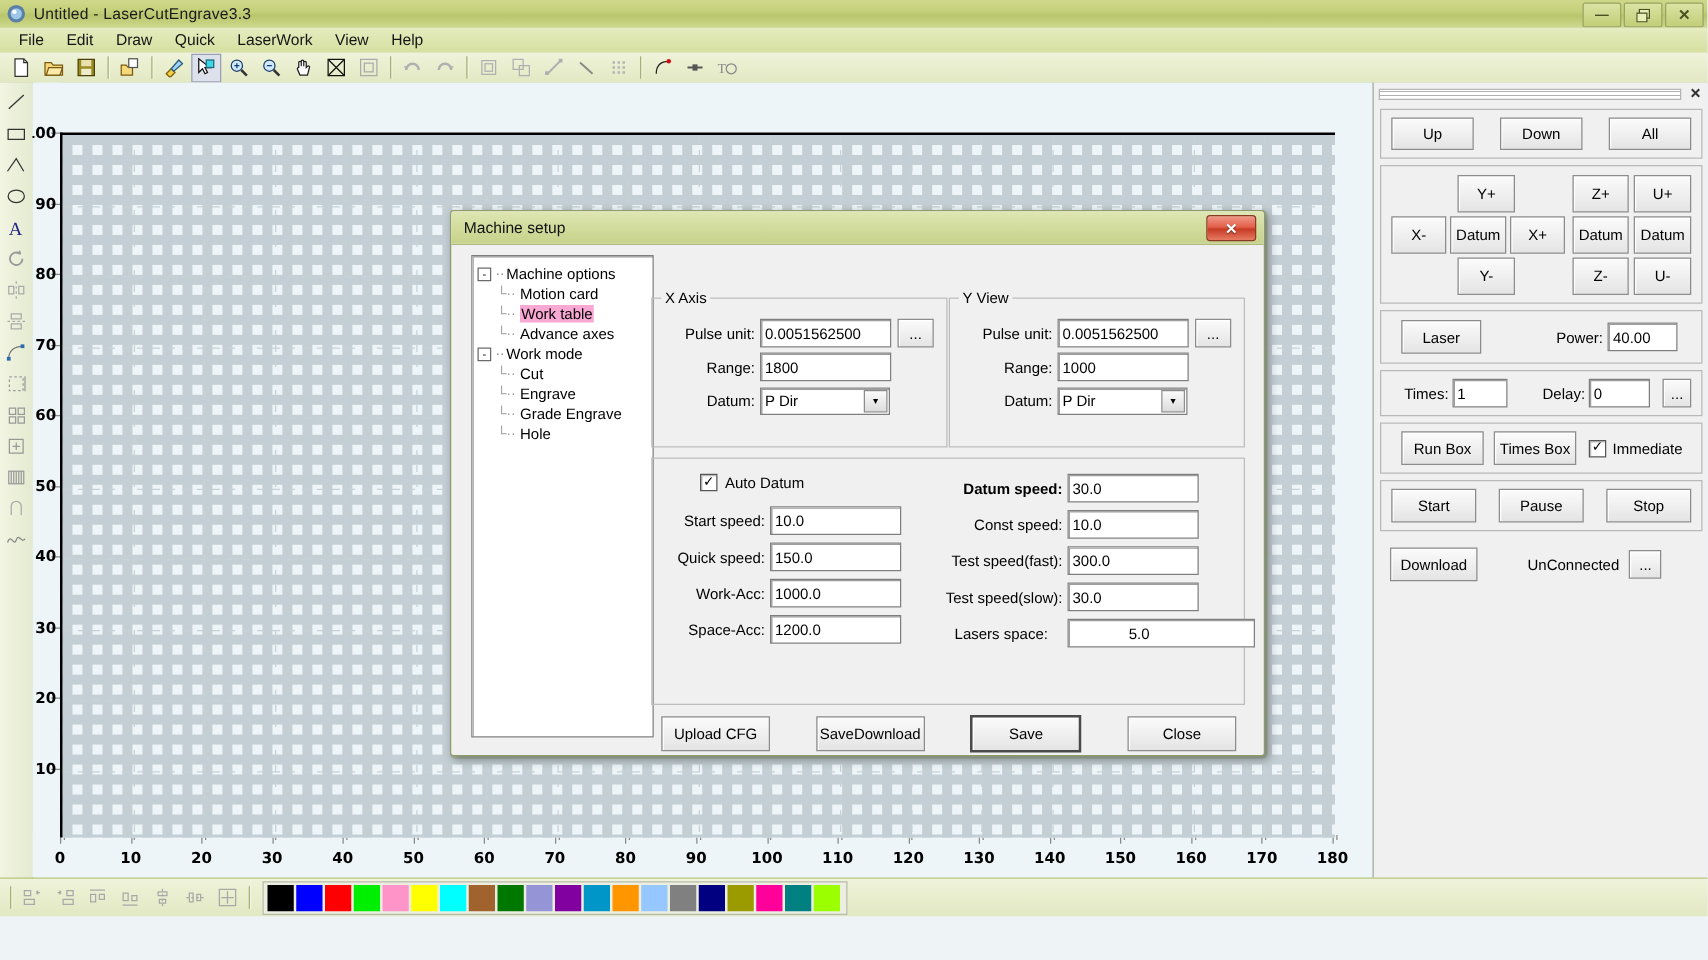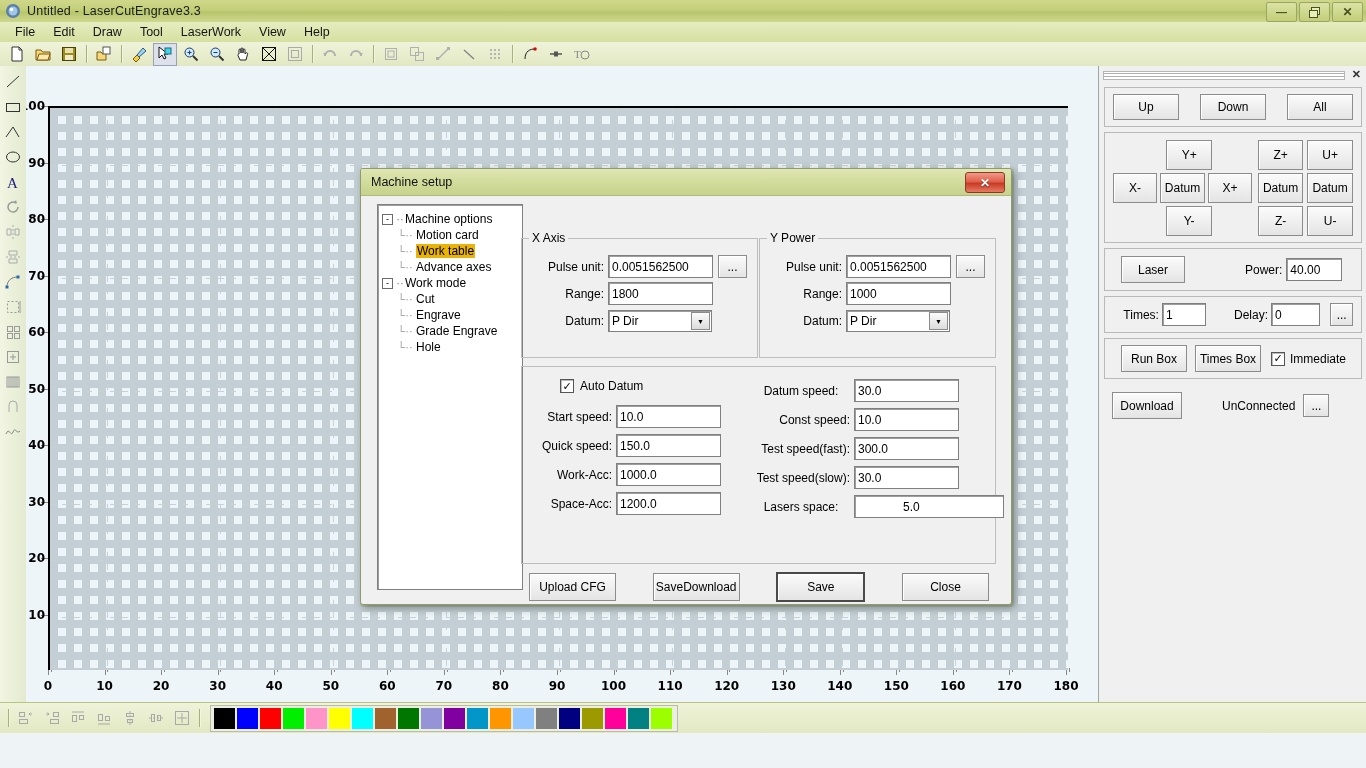--- a/index.html
+++ b/index.html
@@ -221,21 +221,21 @@
     background:#fff;border:1px solid #7f7f7f;box-shadow:inset 1px 1px 0 #9d9d9d;
     padding:6px 4px;font-size:12px;
   }
   .tnode{display:flex;align-items:center;height:16px;white-space:nowrap;position:relative;}
   .tbox{
     width:9px;height:9px;border:1px solid #6b6b6b;background:#fff;
     display:inline-flex;align-items:center;justify-content:center;
     font-size:9px;line-height:8px;color:#000;margin-right:2px;flex:0 0 auto;
   }
   .tdash{width:10px;color:#808080;font-size:11px;flex:0 0 auto;text-align:center;}
-  .tsel{background:#eab308;padding:0 1px;text-align:right;}
+  .tsel{background:#f9a8d4;padding:0 1px;text-align:right;}
   .grp{
     position:absolute;border:1px solid #bdbdbd;
   }
   .grp>.cap{
     position:absolute;top:-8px;left:7px;background:#f0f0f0;padding:0 3px;font-size:12px;color:#000;
   }
   .dots-btn{
     width:27px;height:21px;
   }
   .combo{
@@ -275,21 +275,21 @@
           </svg>
       </span>
       <span class="win-btn close">✕</span>
     </span>
   </div>
 
   <div class="menubar">
     <span class="mi">File</span>
     <span class="mi">Edit</span>
     <span class="mi">Draw</span>
-    <span class="mi">Tool</span>
+    <span class="mi">Quick</span>
     <span class="mi">LaserWork</span>
     <span class="mi">View</span>
     <span class="mi">Help</span>
   </div>
 
   <div class="toolbar">
     <span class="tb-btn">
       <svg width="16" height="16" viewBox="0 0 16 16">
           <path d="M3 1h7l3 3v11H3z" fill="#fff" stroke="#333"></path>
           <path d="M10 1v3h3" fill="none" stroke="#333"></path>
@@ -711,20 +711,27 @@
         <span style="width:8px"></span>
         <span class="btn" style="width:64px;height:25px;">Run Box</span>
         <span style="width:8px"></span>
         <span class="btn" style="width:64px;height:25px;">Times Box</span>
         <span style="width:10px"></span>
         <span class="chk">✓</span>
         <span class="lbl" style="margin-left:5px;">Immediate</span>
       </div>
     </div>
 
+    <div class="rp-group" style="padding:6px 8px;">
+      <div class="row" style="justify-content:space-between;">
+        <span class="btn" style="width:66px;height:25px;">Start</span>
+        <span class="btn" style="width:66px;height:25px;">Pause</span>
+        <span class="btn" style="width:66px;height:25px;">Stop</span>
+      </div>
+    </div>
 
     <div style="padding:8px 13px;">
       <div class="row">
         <span class="btn" style="width:68px;height:25px;">Download</span>
         <span class="lbl" style="margin-left:40px;">UnConnected</span>
         <span class="btn" style="width:24px;height:21px;margin-left:8px;">...</span>
       </div>
     </div>
 
   </div>
@@ -880,21 +887,21 @@
         <div class="row" style="position:absolute;left:8px;top:71px;width:220px;">
           <span class="lbl" style="width:74px;text-align:right;">Datum:</span>
           <span class="combo" style="width:99px;margin-left:4px;">
             <span>P Dir</span>
             <span class="arrow">▼</span>
           </span>
         </div>
       </div>
 
       <div class="grp" style="left:398px;top:42px;width:235px;height:118px;">
-        <span class="cap">Y Power</span>
+        <span class="cap">Y View</span>
         <div class="row" style="position:absolute;left:8px;top:16px;width:220px;">
           <span class="lbl" style="width:74px;text-align:right;">Pulse unit:</span>
           <span class="txtbox" style="width:97px;height:19px;margin-left:4px;">0.0051562500</span>
           <span class="btn dots-btn" style="margin-left:5px;">...</span>
         </div>
         <div class="row" style="position:absolute;left:8px;top:43px;width:220px;">
           <span class="lbl" style="width:74px;text-align:right;">Range:</span>
           <span class="txtbox" style="width:97px;height:19px;margin-left:4px;">1000</span>
         </div>
         <div class="row" style="position:absolute;left:8px;top:71px;width:220px;">
@@ -924,21 +931,21 @@
               <span class="lbl" style="width: 78px; text-align: right;">Work-Acc:</span>
               <span class="txtbox" style="width: 97px; height: 19px; margin-left: 4px;">1000.0</span>
             </div>
             <div class="row" style="margin-bottom: 6px;">
               <span class="lbl" style="width: 78px; text-align: right;">Space-Acc:</span>
               <span class="txtbox" style="width: 97px; height: 19px; margin-left: 4px;">1200.0</span>
             </div>
           </div>
         <div id="speedsRight" style="position: absolute; left: 230px; top: 12px;">
             <div class="row" style="margin-bottom: 6px;">
-              <span class="lbl" style="width: 98px; text-align: center;">Datum speed:</span>
+              <span class="lbl" style="width: 98px; text-align: right; font-weight: bold;">Datum speed:</span>
               <span class="txtbox" style="width: 97px; height: 19px; margin-left: 4px;">30.0</span>
             </div>
             <div class="row" style="margin-bottom: 6px;">
               <span class="lbl" style="width: 98px; text-align: right;">Const speed:</span>
               <span class="txtbox" style="width: 97px; height: 19px; margin-left: 4px;">10.0</span>
             </div>
             <div class="row" style="margin-bottom: 6px;">
               <span class="lbl" style="width: 98px; text-align: right;">Test speed(fast):</span>
               <span class="txtbox" style="width: 97px; height: 19px; margin-left: 4px;">300.0</span>
             </div>

